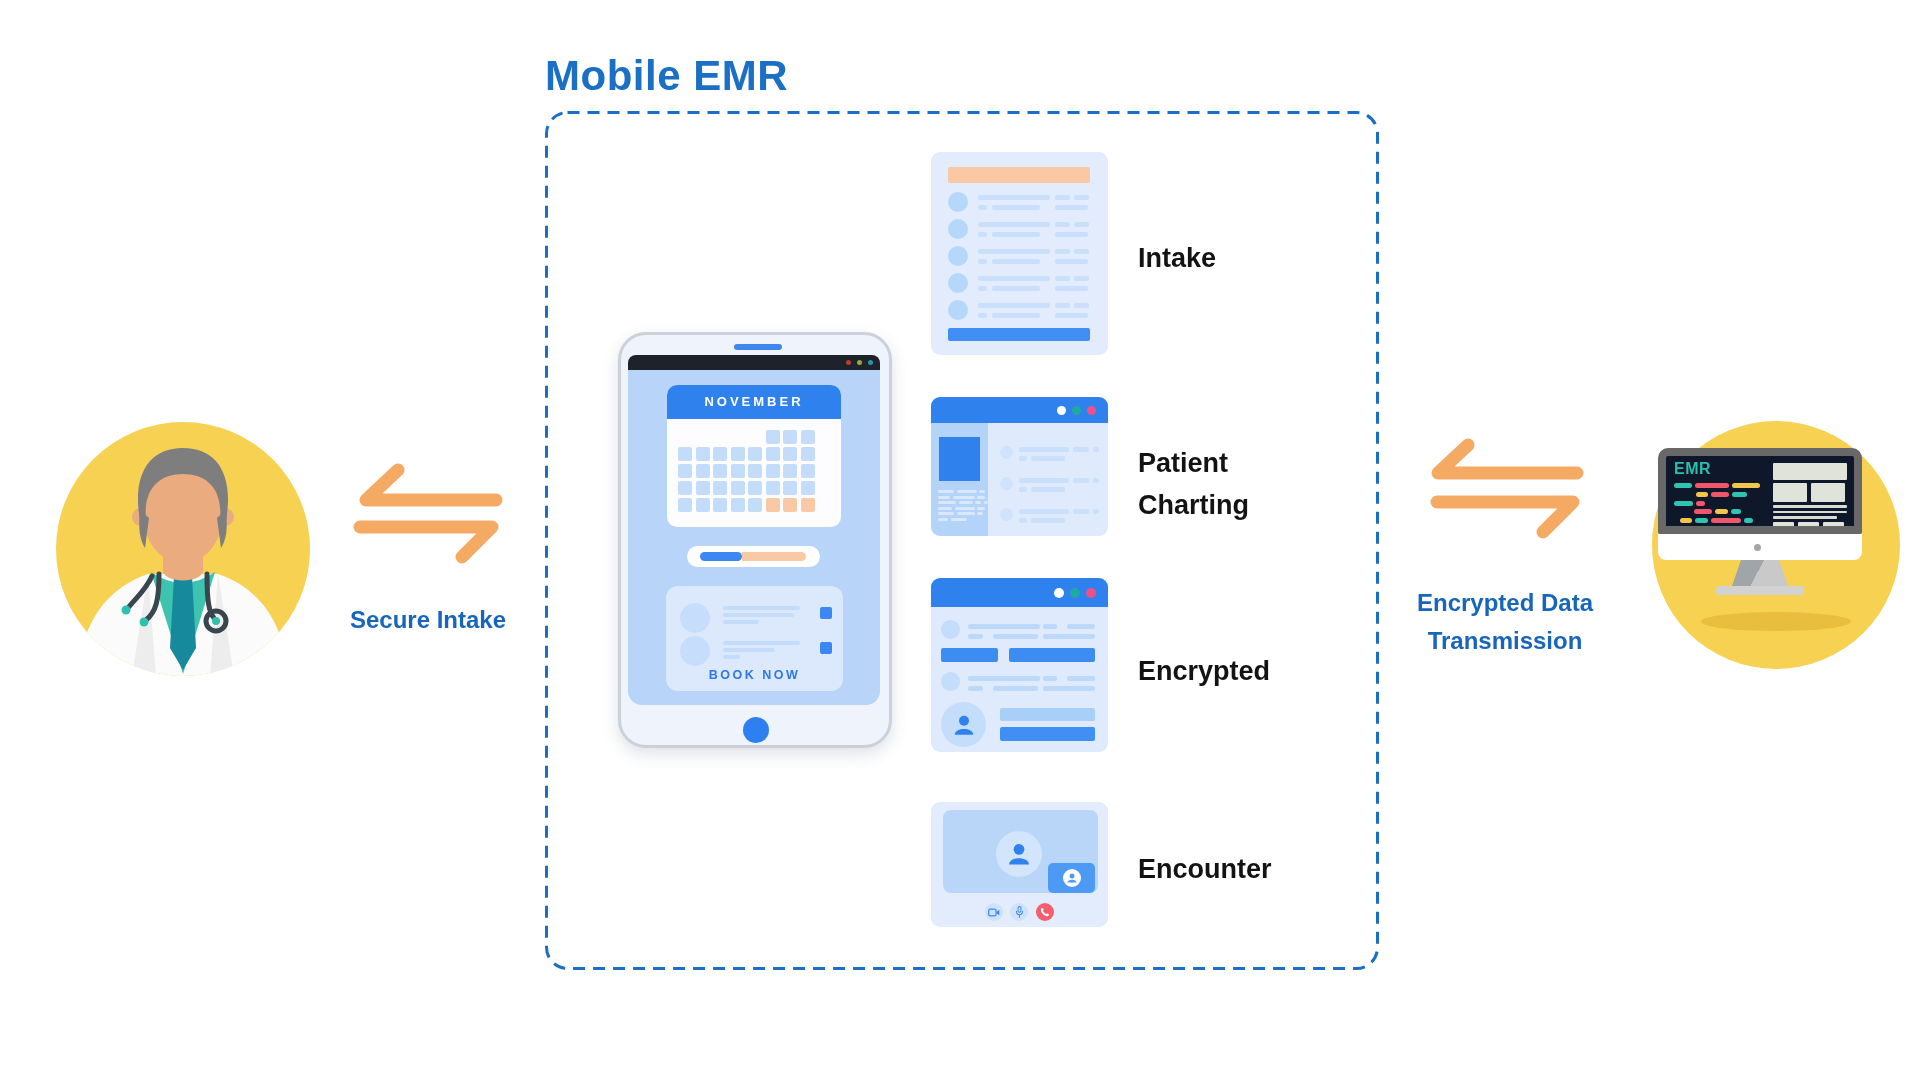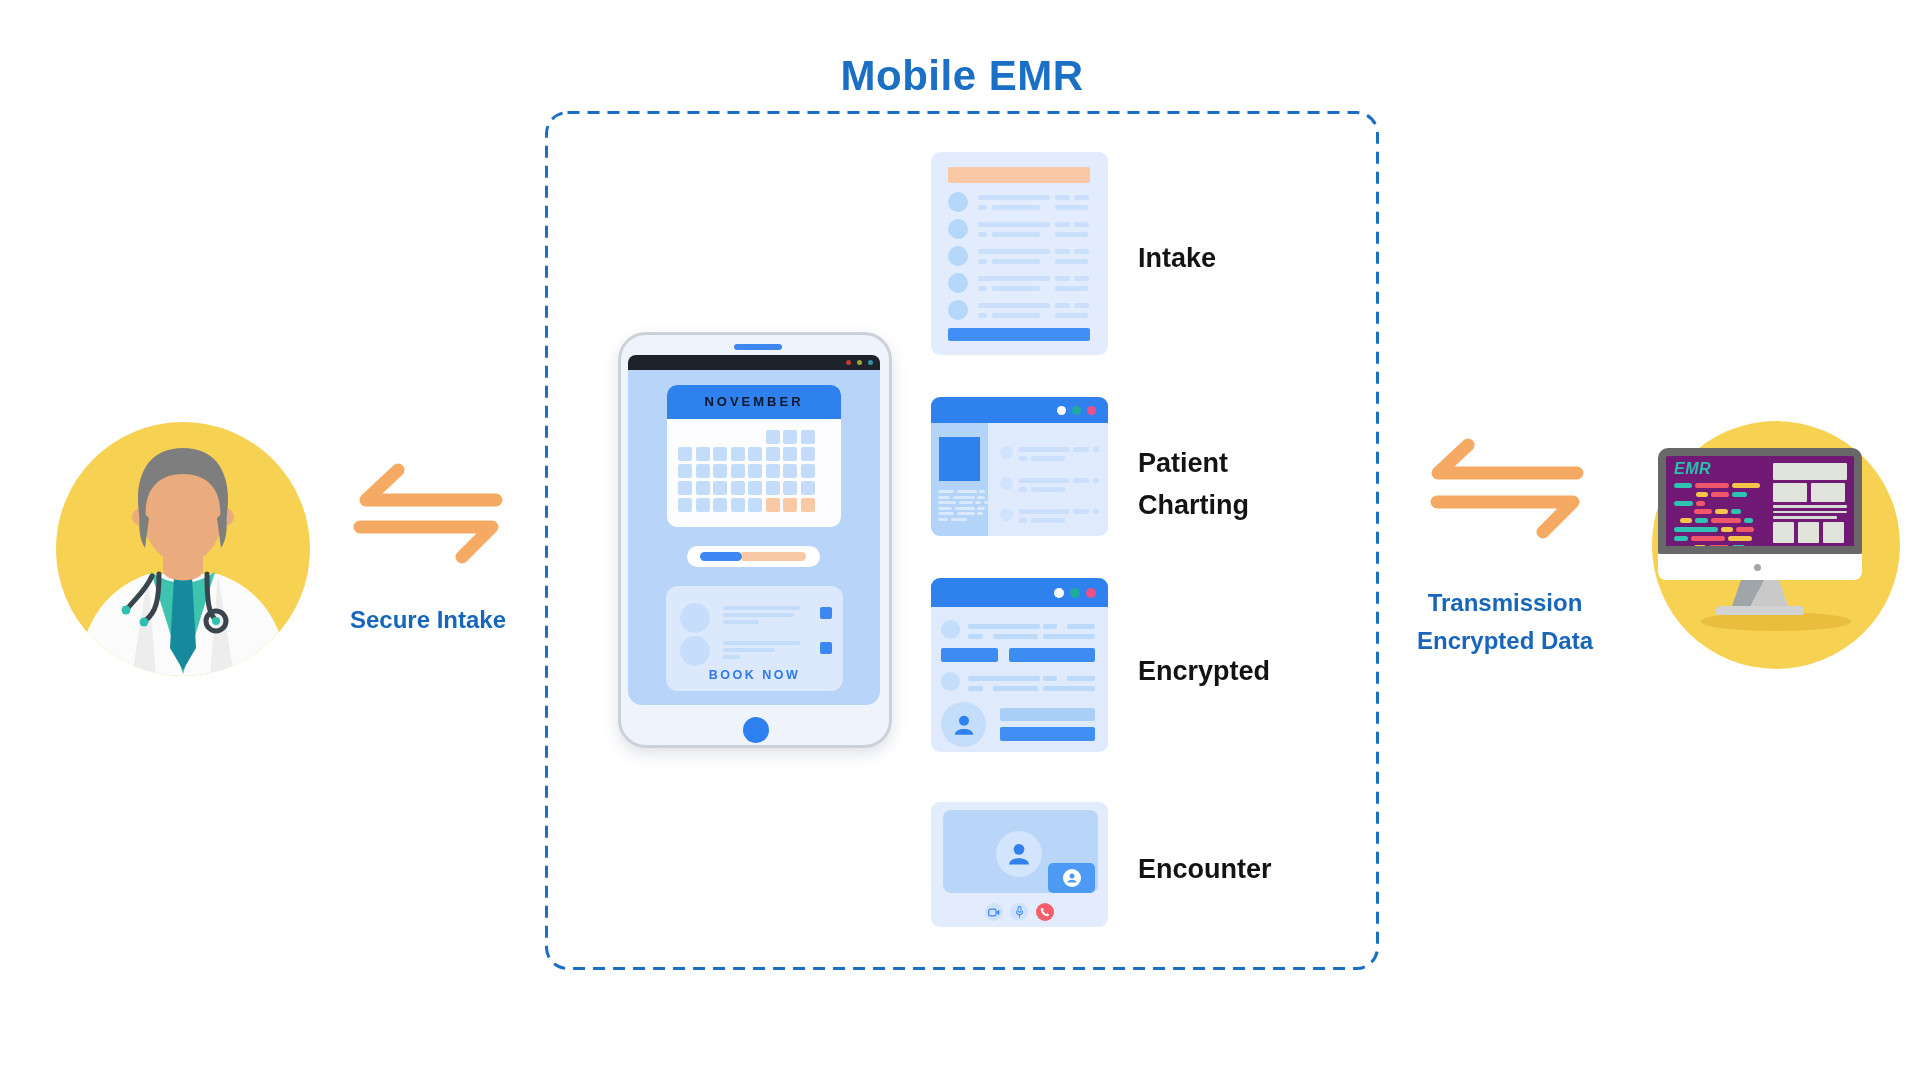--- a/index.html
+++ b/index.html
@@ -9,41 +9,41 @@
     --bluetext:#1766bb; --titleblue:#1b6fc4; --dark:#131313;
     --teal:#2fc4b2; --red:#f0586a; --codey:#f3c64b;
     --wf:#dfe3da; --wfline:#d8dcd3;
   }
   html,body{margin:0;padding:0;background:#fff;}
   #stage{position:relative;width:1920px;height:1080px;background:#fff;overflow:hidden;
          font-family:"Liberation Sans", sans-serif;}
   .abs{position:absolute;}
 
   
-  .diagram-title{left:545px;top:52px;width:834px;text-align:center;font-size:42px;
+  .diagram-title{left:545px;top:52px;width:834px;text-align:left;font-size:42px;
     font-weight:700;color:var(--titleblue);letter-spacing:.5px;}
 
   
   .flow-label{font-size:24px;font-weight:700;color:var(--bluetext);text-align:center;}
   .secure-login{left:318px;top:606px;width:220px;}
   .encrypted{left:1380px;top:584px;width:250px;line-height:38px;}
 
   
   .feature-label{left:1138px;color:var(--dark);font-weight:700;font-size:27px;line-height:42px;}
 
   
   .tablet{left:618px;top:332px;width:274px;height:416px;background:#eef3fc;
     border:3px solid #ccd1d9;border-radius:28px;box-sizing:border-box;
     box-shadow:0 6px 16px rgba(70,90,130,.18);}
   .speaker{left:113px;top:9px;width:48px;height:6px;border-radius:3px;background:#3f87f0;}
   .browser-bar{left:7px;top:20px;width:252px;height:15px;background:#1e222b;border-radius:8px 8px 0 0;}
   .bdot{position:absolute;width:5px;height:5px;border-radius:50%;top:5px;}
   .screen{left:7px;top:35px;width:252px;height:335px;background:#b9d4f9;border-radius:0 0 14px 14px;}
   .calendar{left:39px;top:15px;width:174px;height:142px;background:#fdfdff;border-radius:10px;overflow:hidden;}
-  .cal-header{height:34px;background:var(--blue);color:#0f172a;font-size:13px;font-weight:700;
+  .cal-header{height:34px;background:var(--blue);color:#ffffff;font-size:13px;font-weight:700;
     letter-spacing:3px;text-align:center;line-height:34px;}
   .cal-grid{position:absolute;left:11px;top:45px;display:grid;
     grid-template-columns:repeat(8,14px);gap:3px 3.5px;}
   .cal-cell{width:14px;height:14px;border-radius:2px;}
   .cal-cell.b{background:#c3dcfa;} .cal-cell.p{background:#f9c8a4;}
   .pill{left:59px;top:176px;width:133px;height:21px;background:#fff;border-radius:11px;}
   .pill-blue{left:13px;top:6px;width:42px;height:9px;border-radius:4.5px;background:#3d87f2;}
   .pill-peach{left:55px;top:6px;width:64px;height:9px;border-radius:0 4.5px 4.5px 0;background:#f9c8a4;}
   .appt{left:38px;top:216px;width:177px;height:105px;background:#dce9fd;border-radius:12px;}
   .appt-circle{position:absolute;width:30px;height:30px;border-radius:50%;background:#c6defb;left:14px;}
@@ -99,22 +99,22 @@
     display:flex;align-items:center;justify-content:center;}
   .pip-circle{width:18px;height:18px;border-radius:50%;background:#fff;display:flex;align-items:center;justify-content:center;}
   .ctl{position:absolute;top:101px;width:18px;height:18px;border-radius:50%;
     display:flex;align-items:center;justify-content:center;}
   .ctl.light{background:#cfe2fb;} .ctl.red{background:#f55f6d;}
 
   
   .yellow-circle{left:1652px;top:421px;width:248px;height:248px;border-radius:50%;background:var(--yellow);}
   .floor-shadow{left:1701px;top:612px;width:150px;height:19px;border-radius:50%;background:#e9bd3e;}
   .monitor{left:1658px;top:448px;width:204px;}
-  .frame{height:106px;border:8px solid #686868;background:#701a75;border-radius:10px 10px 2px 2px;
-    box-sizing:border-box;position:relative;overflow:hidden;font-style:italic;}
+  .frame{height:86px;border:8px solid #686868;background:#0f172a;border-radius:10px 10px 2px 2px;
+    box-sizing:border-box;position:relative;overflow:hidden;}
   .emr-label{position:absolute;left:8px;top:4px;color:#2bbfae;font-size:16px;font-weight:700;letter-spacing:.5px;}
   .code-lines{position:absolute;left:8px;top:27px;width:98px;}
   .code-row{display:flex;gap:3px;margin-bottom:3.8px;}
   .seg{height:5px;border-radius:2.5px;display:block;}
   .seg.t{background:var(--teal);} .seg.r{background:var(--red);} .seg.y{background:var(--codey);}
   .wireframe{position:absolute;right:7px;top:7px;width:74px;}
   .wf-block{background:var(--wf);border-radius:1px;width:100%;margin-bottom:3px;}
   .wf-row{display:flex;gap:4px;margin-bottom:3px;}
   .wf-row .wf-block{margin-bottom:0;}
   .wf-line{height:2.5px;background:var(--wfline);margin-bottom:3px;border-radius:1px;}
@@ -445,22 +445,22 @@
   </div>
   <div class="abs feature-label" style="top:848px">Encounter</div>
 
   <svg class="abs" style="left:1430px;top:430px" width="160" height="115" viewBox="0 0 160 115">
     <g fill="none" stroke="#f4aa63" stroke-width="13" stroke-linecap="round" stroke-linejoin="round">
       <path d="M38 15 L8 43 H147"></path>
       <path d="M7 72 H143 L113 102"></path>
     </g>
   </svg>
   <div class="abs flow-label encrypted">
+    <div>Encrypted Data</div>
     <div>Transmission</div>
-    <div>Encrypted Data</div>
   </div>
 
   <div class="abs yellow-circle"></div>
   <div class="abs floor-shadow"></div>
   <div class="abs monitor">
     <div class="frame">
       <div class="emr-label">EMR</div>
       <div class="code-lines">
           <div class="code-row">
             <span class="seg t" style="width: 18px;"></span>

